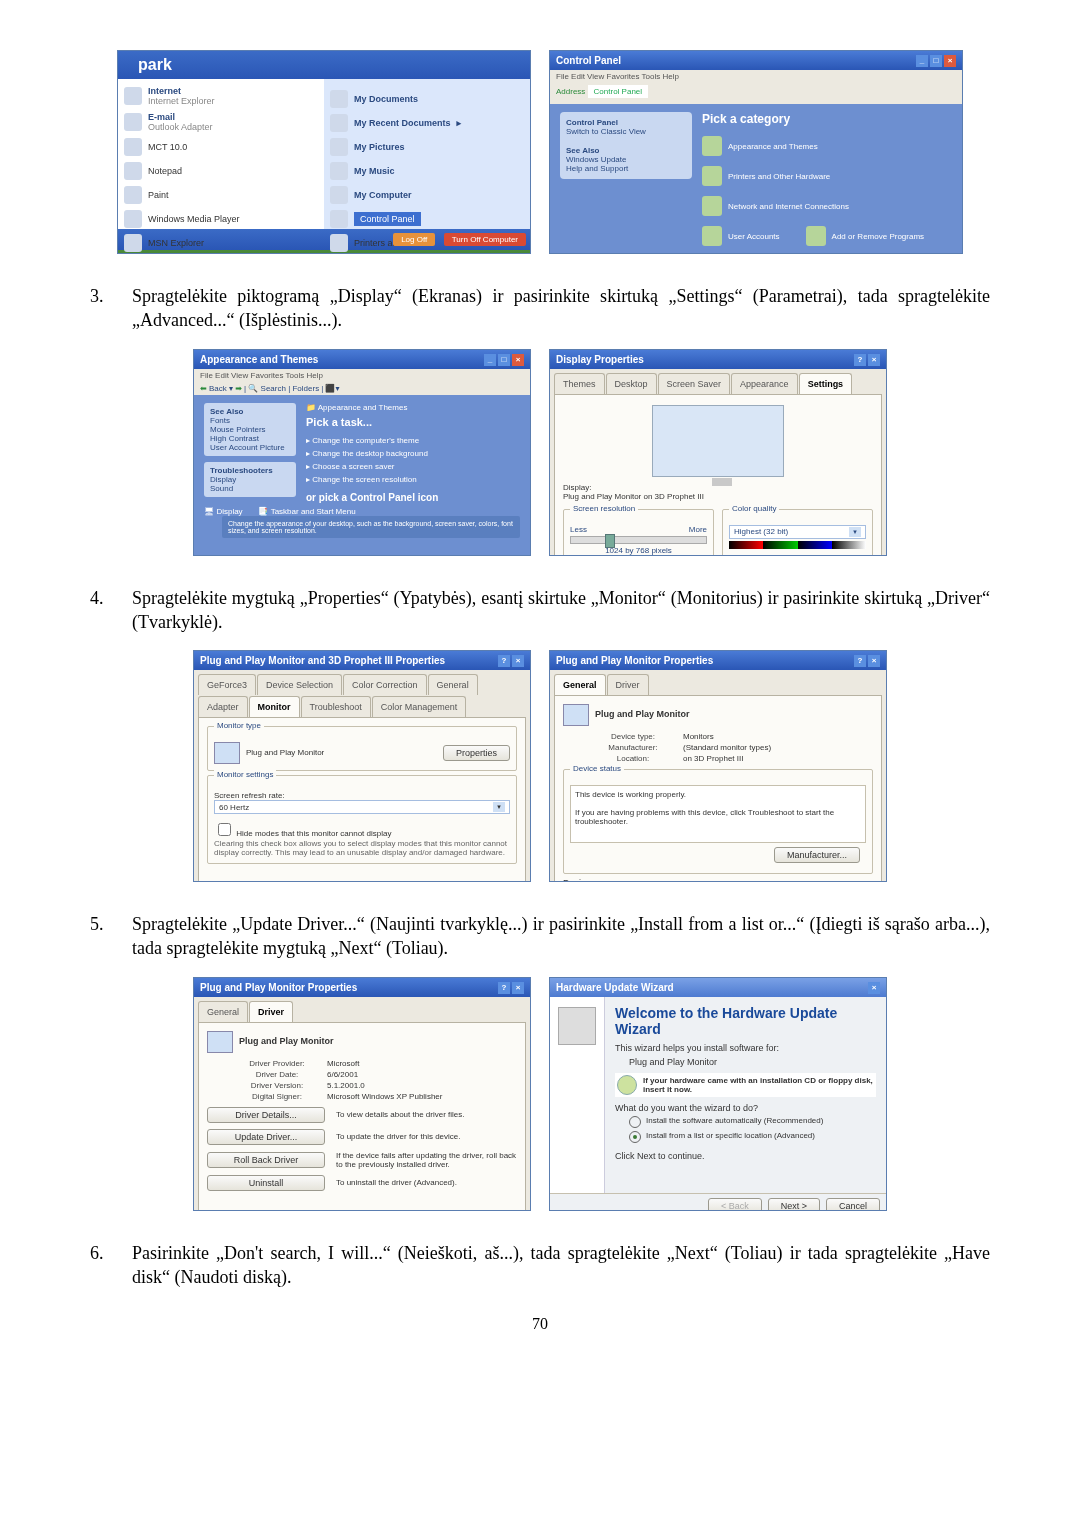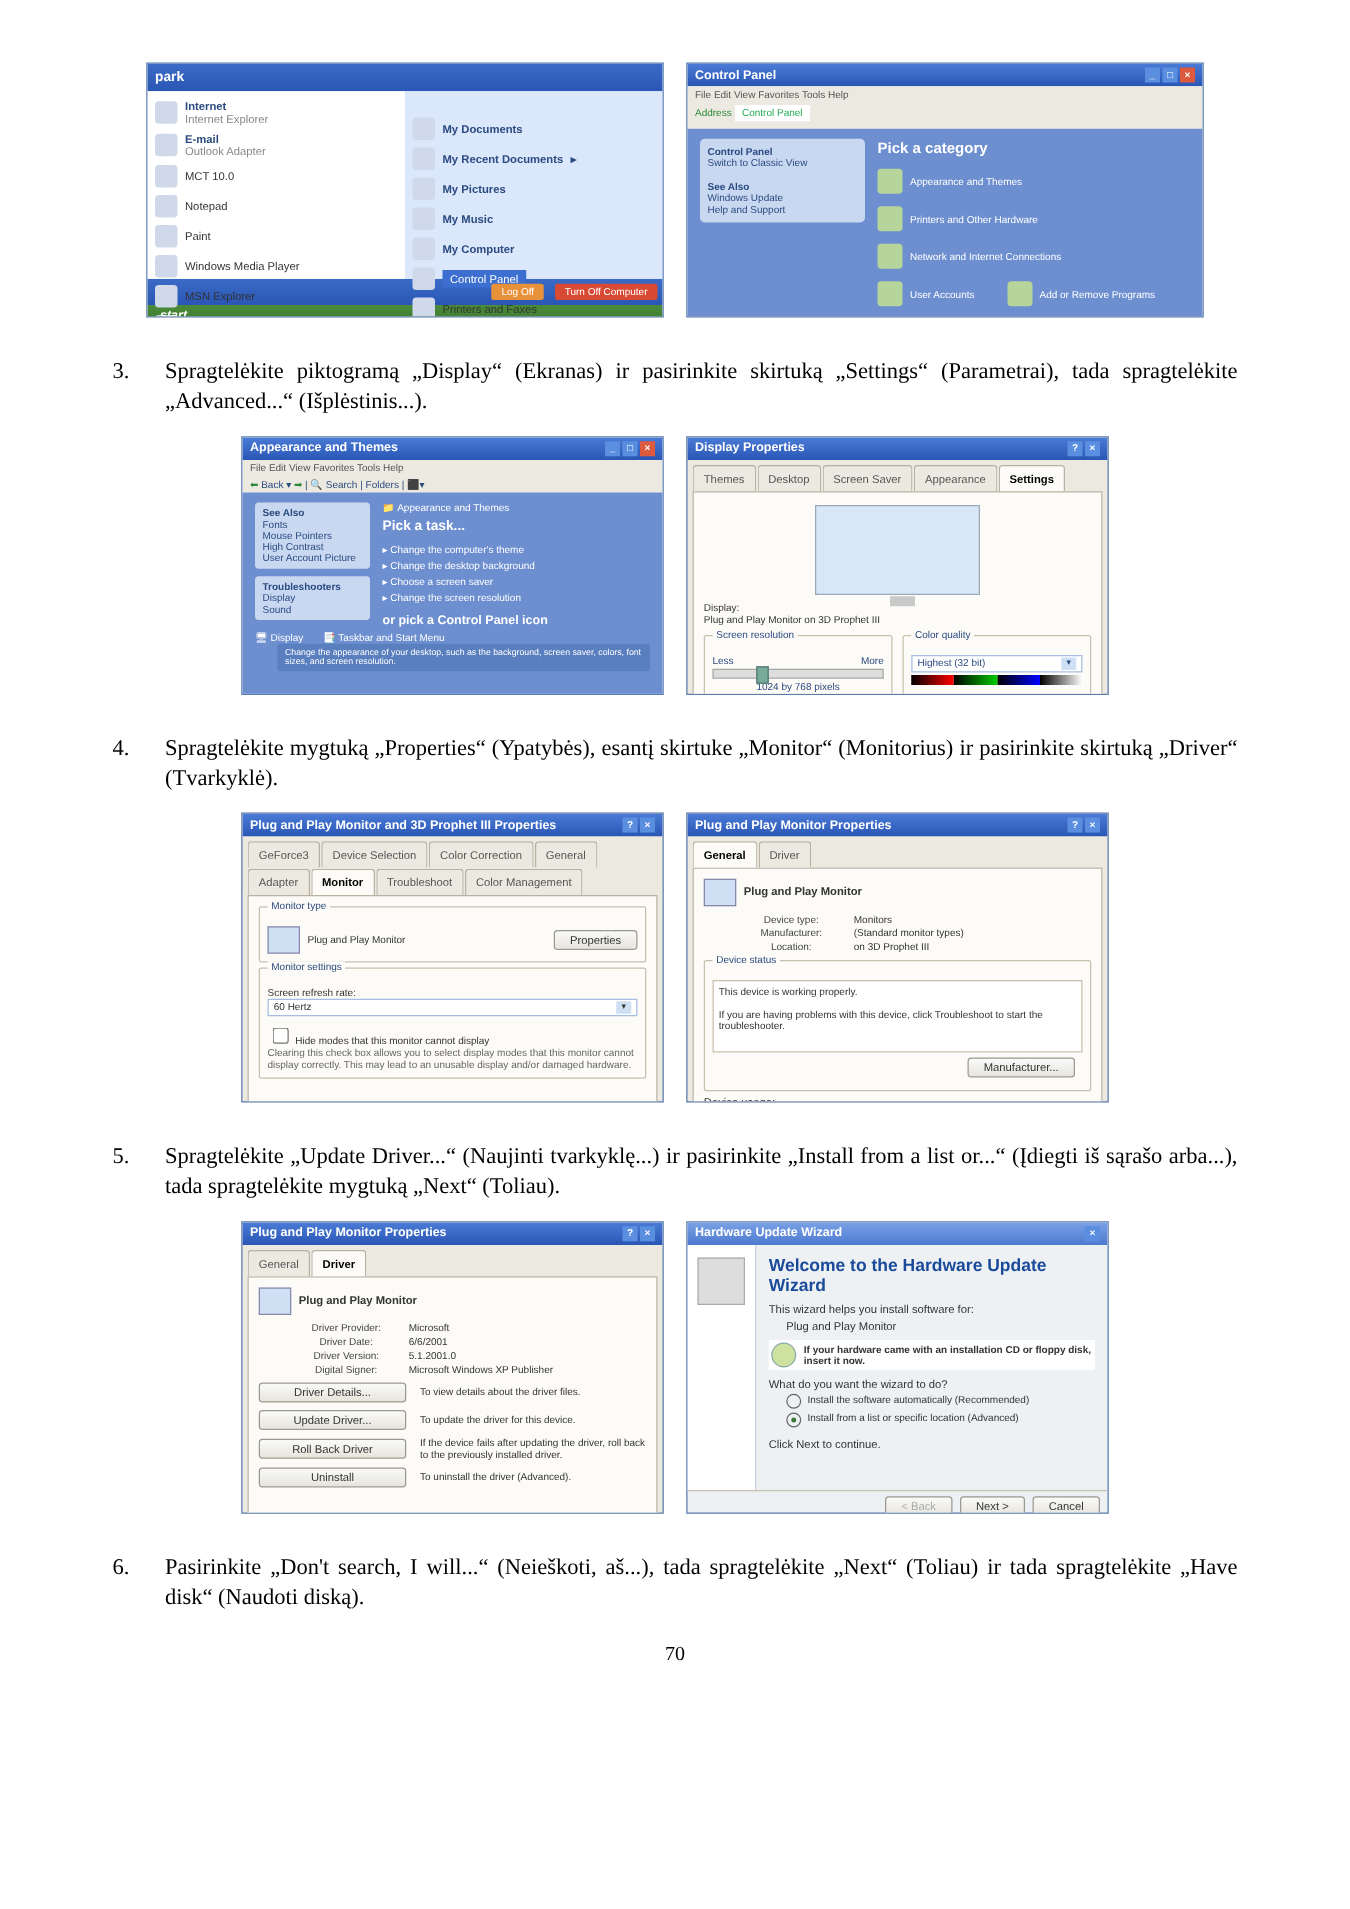--- a/index.html
+++ b/index.html
@@ -62,25 +62,25 @@
     background:#dd5a3e;
     margin-left:2px;
     font-size:8px; line-height:12px; text-align:center;
     color:#fff;
   }
   .titlebar .xicons span:first-child { background:#5a8fe0; }
   .titlebar .xicons span:nth-child(2){ background:#5a8fe0; }
 
   .sm-top {
     background: linear-gradient(#3b6bc6, #2a56b5);
-    color:#fff; font-weight:bold; padding:5px 6px; font-size:11px;
+    color:#fff; font-weight:bold; padding:5px 20px; font-size:16px;
   }
   .sm-body { display:flex; height:150px; }
   .sm-left { width:50%; background:#fff; padding:4px 6px; }
-  .sm-right{ width:50%; background:#dbe7fb; padding:18px 6px; }
+  .sm-right{ width:50%; background:#dbe7fb; padding:8px 6px; }
   .sm-item { display:flex; align-items:center; gap:6px; padding:3px 0; font-size:9px; color:#333;}
   .sm-item .ico { width:18px; height:18px; background:#cfd9ea; border-radius:3px; flex:0 0 auto;}
   .sm-item.b { font-weight:bold; color:#2b4a80;}
   .sm-hl { background:#3d6fd0; color:#fff; padding:2px 6px; font-size:9px; display:inline-block;}
   .sm-bottom {
     background:linear-gradient(#3b6bc6,#2a56b5);
     padding:4px; text-align:right;
   }
   .sm-bottom .pill{
     display:inline-block; background:#e7923b; color:#fff;
@@ -140,21 +140,21 @@
   .slider{ height:6px; background:#ddd; border:1px solid #aaa; position:relative; margin:2px 0;}
   .slider .thumb{ position:absolute; left:25%; top:-3px; width:8px; height:12px; background:#7a9; border:1px solid #577;}
   .btnrow{ display:flex; gap:6px; justify-content:flex-end; padding:4px 6px;}
   .btn{
     background:linear-gradient(#fafafa,#e6e4db); border:1px solid #9b998e;
     font-size:9px; padding:2px 12px; border-radius:3px; color:#333;
   }
   .btn.dis{ color:#aaa;}
   .combo{
     border:1px solid #a5bde0; background:#fff; font-size:8px; padding:1px 4px;
-    display:flex; justify-content:space-between; align-items:flex-start;
+    display:flex; justify-content:space-between; align-items:center;
   }
   .combo .arr{ width:12px; height:10px; background:#cfe0f5; text-align:center; font-size:7px; line-height:10px;}
   .colorbar{ display:flex; height:8px; margin-top:2px;}
   .colorbar span{ flex:1;}
   .cbR{background:linear-gradient(90deg,#000,#f00);}
   .cbG{background:linear-gradient(90deg,#000,#0c0);}
   .cbB{background:linear-gradient(90deg,#000,#00f);}
   .cbA{background:linear-gradient(90deg,#000,#fff);}
 
   .pnp-body{ background:#fcfbf7; border:1px solid #b7b2a2; margin:0 4px 4px 4px; height:170px; padding:8px; font-size:9px; color:#333;}

